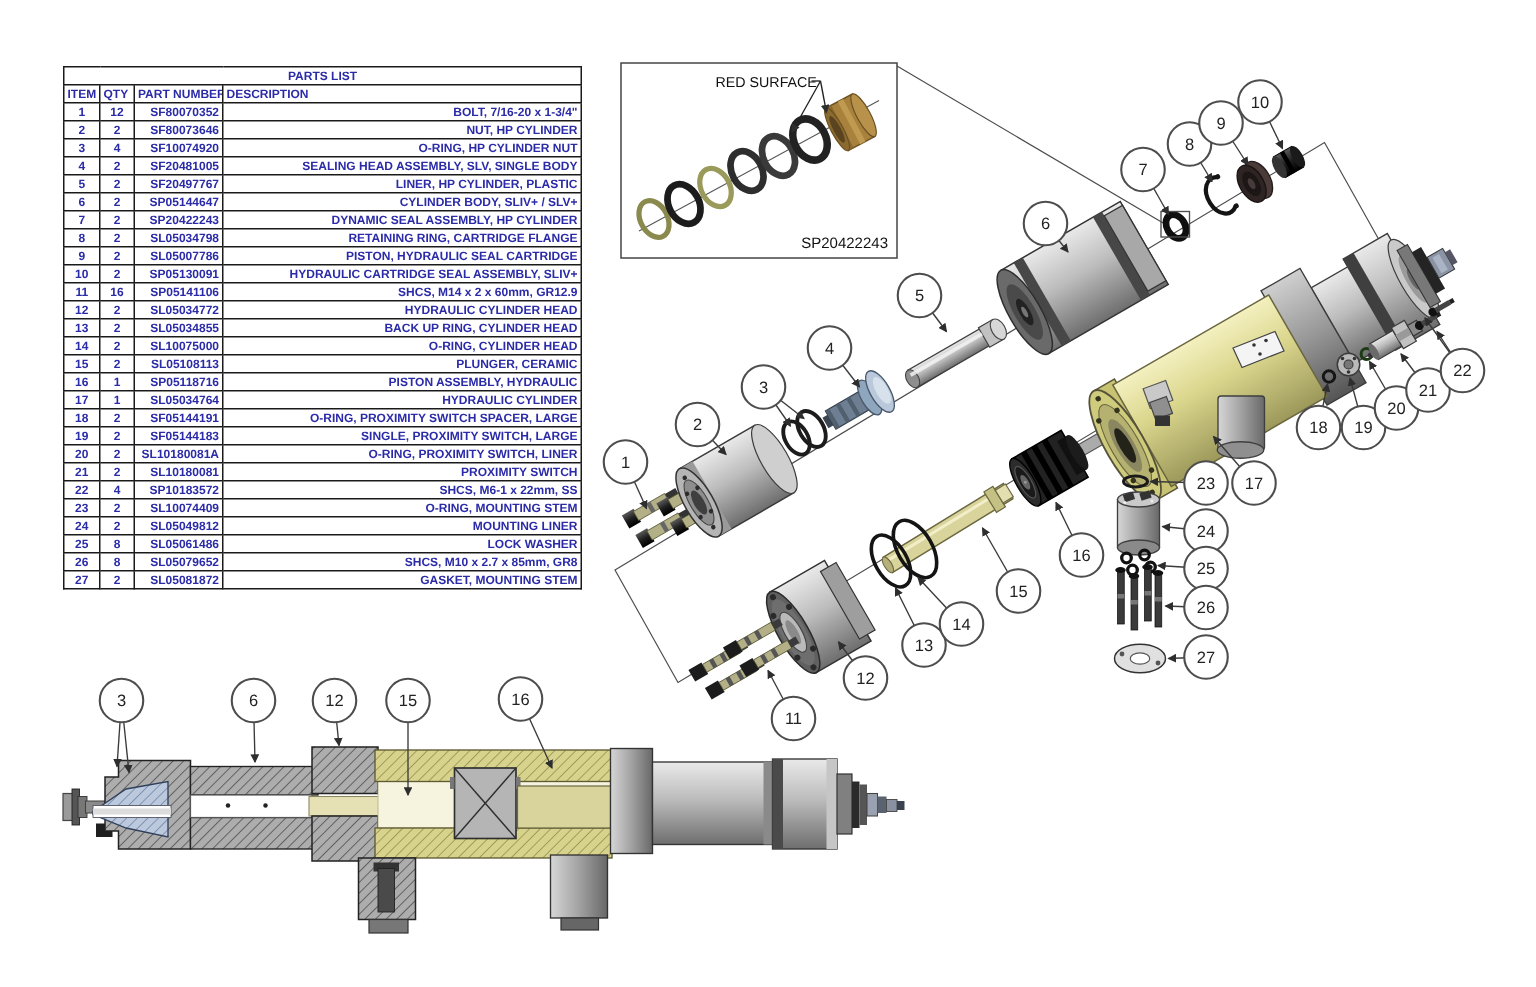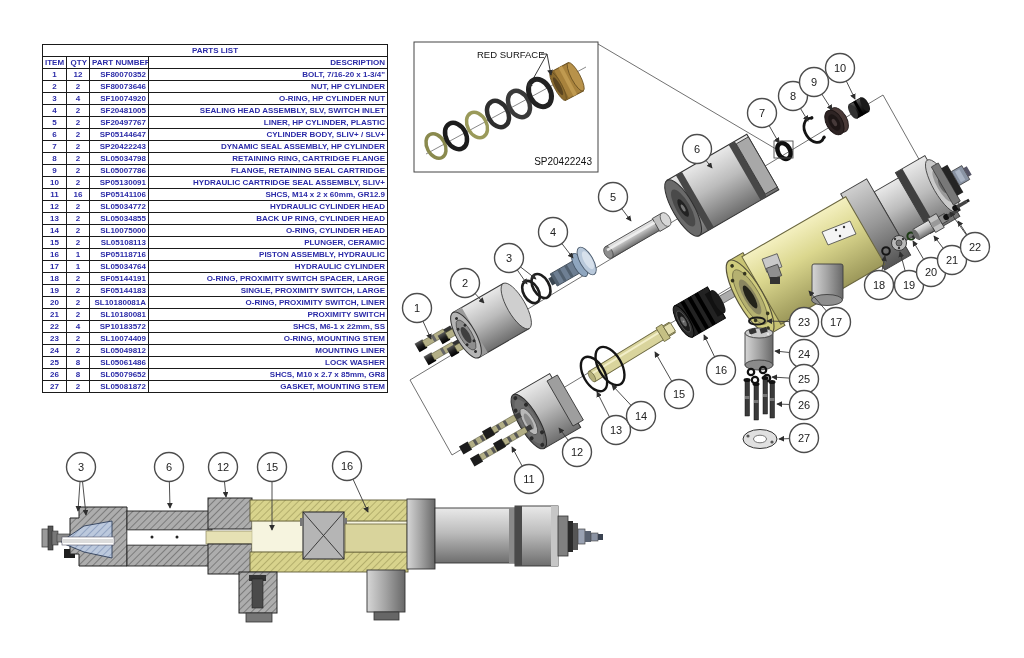--- a/index.html
+++ b/index.html
@@ -4,21 +4,21 @@
 <style>
   html,body{margin:0;padding:0;background:#fff;}
   .canvas{position:relative;width:1024px;height:658px;background:#ffffff;overflow:hidden;
           font-family:"Liberation Sans",sans-serif;}
   .table-wrap{position:absolute;left:42px;top:44px;width:346px;}
   table.parts{border-collapse:collapse;table-layout:fixed;width:345px;
               font-family:"Liberation Sans",sans-serif;color:#2b2ba8;}
   table.parts td{border:1px solid #1a1a1a;height:11px;padding:0 2px;
                  font-size:8px;font-weight:600;line-height:11px;overflow:hidden;white-space:nowrap;}
   td.title-cell{text-align:center;font-weight:700;font-size:8.5px;}
-  td.hdr{text-align:right;font-weight:700;font-size:8px;}
+  td.hdr{text-align:left;font-weight:700;font-size:8px;}
   td.c0,td.c1{text-align:center;}
   td.c2,td.c3{text-align:right;}
   svg#art{position:absolute;left:0;top:0;}
   .conum{font:11px "Liberation Sans",sans-serif;fill:#222;text-anchor:middle;}
   .cobubble{fill:#fff;stroke:#4d4d4d;stroke-width:1.4;}
   .leader{stroke:#3a3a3a;stroke-width:0.9;}
   .ctext{font:9.5px "Liberation Sans",sans-serif;fill:#111;}
   .ptext{font:10px "Liberation Sans",sans-serif;fill:#111;}
   .thin{stroke:#4d4d4d;stroke-width:0.8;fill:none;}
 </style>
@@ -62,21 +62,21 @@
           <tr>
             <td class="c0">3</td>
             <td class="c1">4</td>
             <td class="c2">SF10074920</td>
             <td class="c3">O-RING, HP CYLINDER NUT</td>
           </tr>
           <tr>
             <td class="c0">4</td>
             <td class="c1">2</td>
             <td class="c2">SF20481005</td>
-            <td class="c3">SEALING HEAD ASSEMBLY, SLV, SWITCH INLET</td>
+            <td class="c3">SEALING HEAD ASSEMBLY, SLV, SINGLE BODY</td>
           </tr>
           <tr>
             <td class="c0">5</td>
             <td class="c1">2</td>
             <td class="c2">SF20497767</td>
             <td class="c3">LINER, HP CYLINDER, PLASTIC</td>
           </tr>
           <tr>
             <td class="c0">6</td>
             <td class="c1">2</td>
@@ -92,21 +92,21 @@
           <tr>
             <td class="c0">8</td>
             <td class="c1">2</td>
             <td class="c2">SL05034798</td>
             <td class="c3">RETAINING RING, CARTRIDGE FLANGE</td>
           </tr>
           <tr>
             <td class="c0">9</td>
             <td class="c1">2</td>
             <td class="c2">SL05007786</td>
-            <td class="c3">FLANGE, RETAINING SEAL CARTRIDGE</td>
+            <td class="c3">PISTON, HYDRAULIC SEAL CARTRIDGE</td>
           </tr>
           <tr>
             <td class="c0">10</td>
             <td class="c1">2</td>
             <td class="c2">SP05130091</td>
             <td class="c3">HYDRAULIC CARTRIDGE SEAL ASSEMBLY, SLIV+</td>
           </tr>
           <tr>
             <td class="c0">11</td>
             <td class="c1">16</td>

